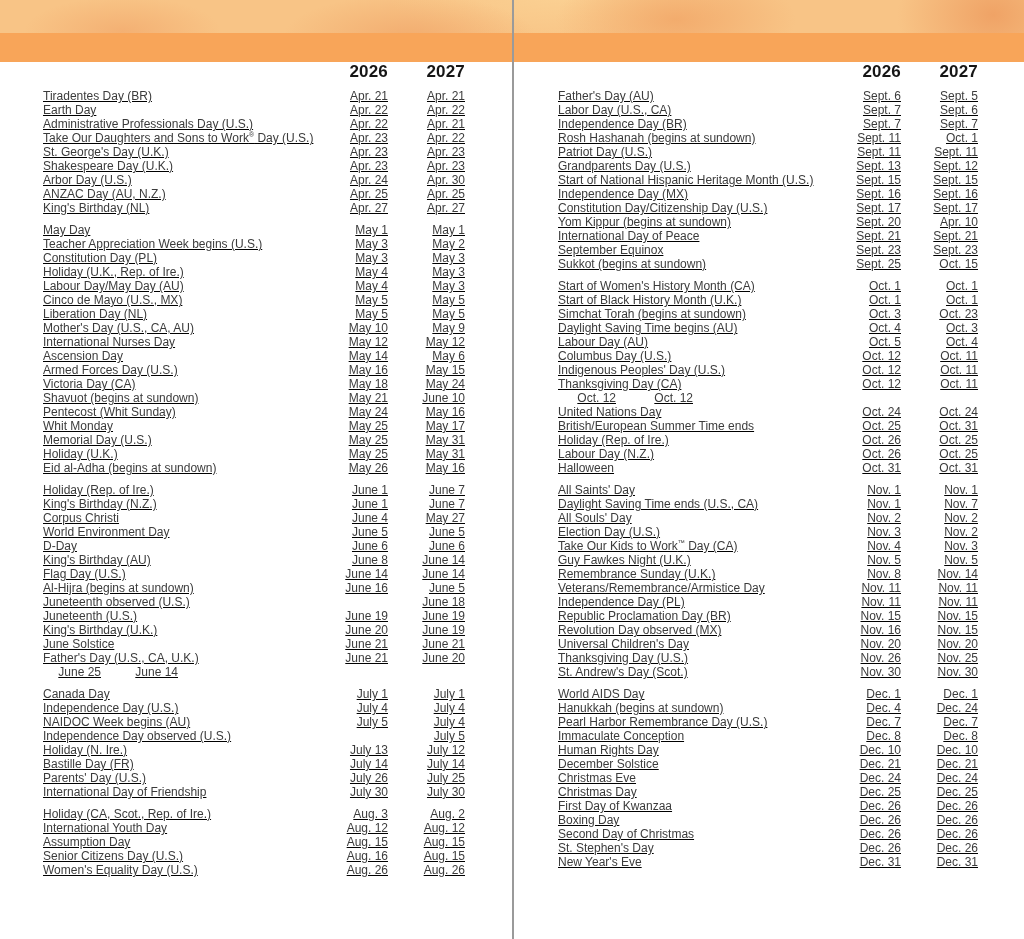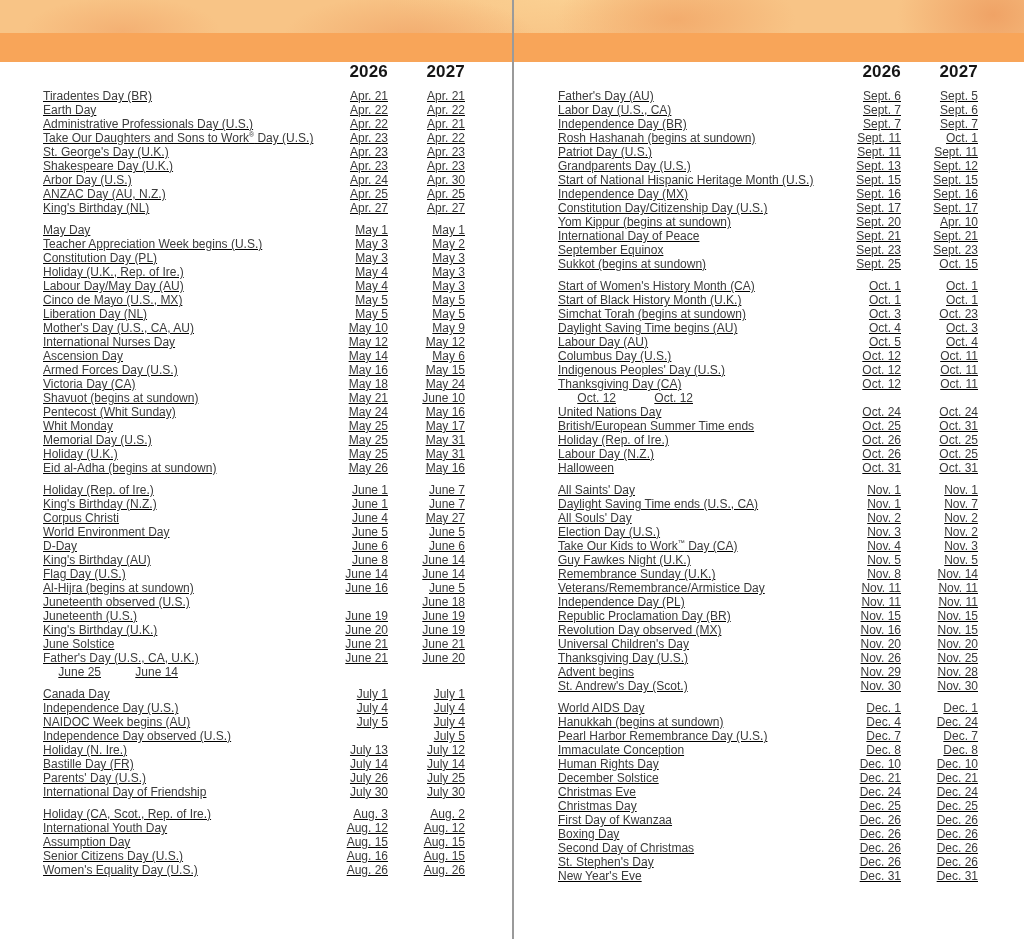--- a/index.html
+++ b/index.html
@@ -547,25 +547,20 @@
             <span class="name">Universal Children's Day</span>
             <span class="c1">Nov. 20</span>
             <span class="c2">Nov. 20</span>
           </div>
           <div class="row">
             <span class="name">Thanksgiving Day (U.S.)</span>
             <span class="c1">Nov. 26</span>
             <span class="c2">Nov. 25</span>
           </div>
           <div class="row">
-            <span class="name">Advent begins</span>
-            <span class="c1">Nov. 29</span>
-            <span class="c2">Nov. 28</span>
-          </div>
-          <div class="row">
             <span class="name">St. Andrew's Day (Scot.)</span>
             <span class="c1">Nov. 30</span>
             <span class="c2">Nov. 30</span>
           </div>
         </div>
         <div class="section">
           <div class="row">
             <span class="name">World AIDS Day</span>
             <span class="c1">Dec. 1</span>
             <span class="c2">Dec. 1</span>

